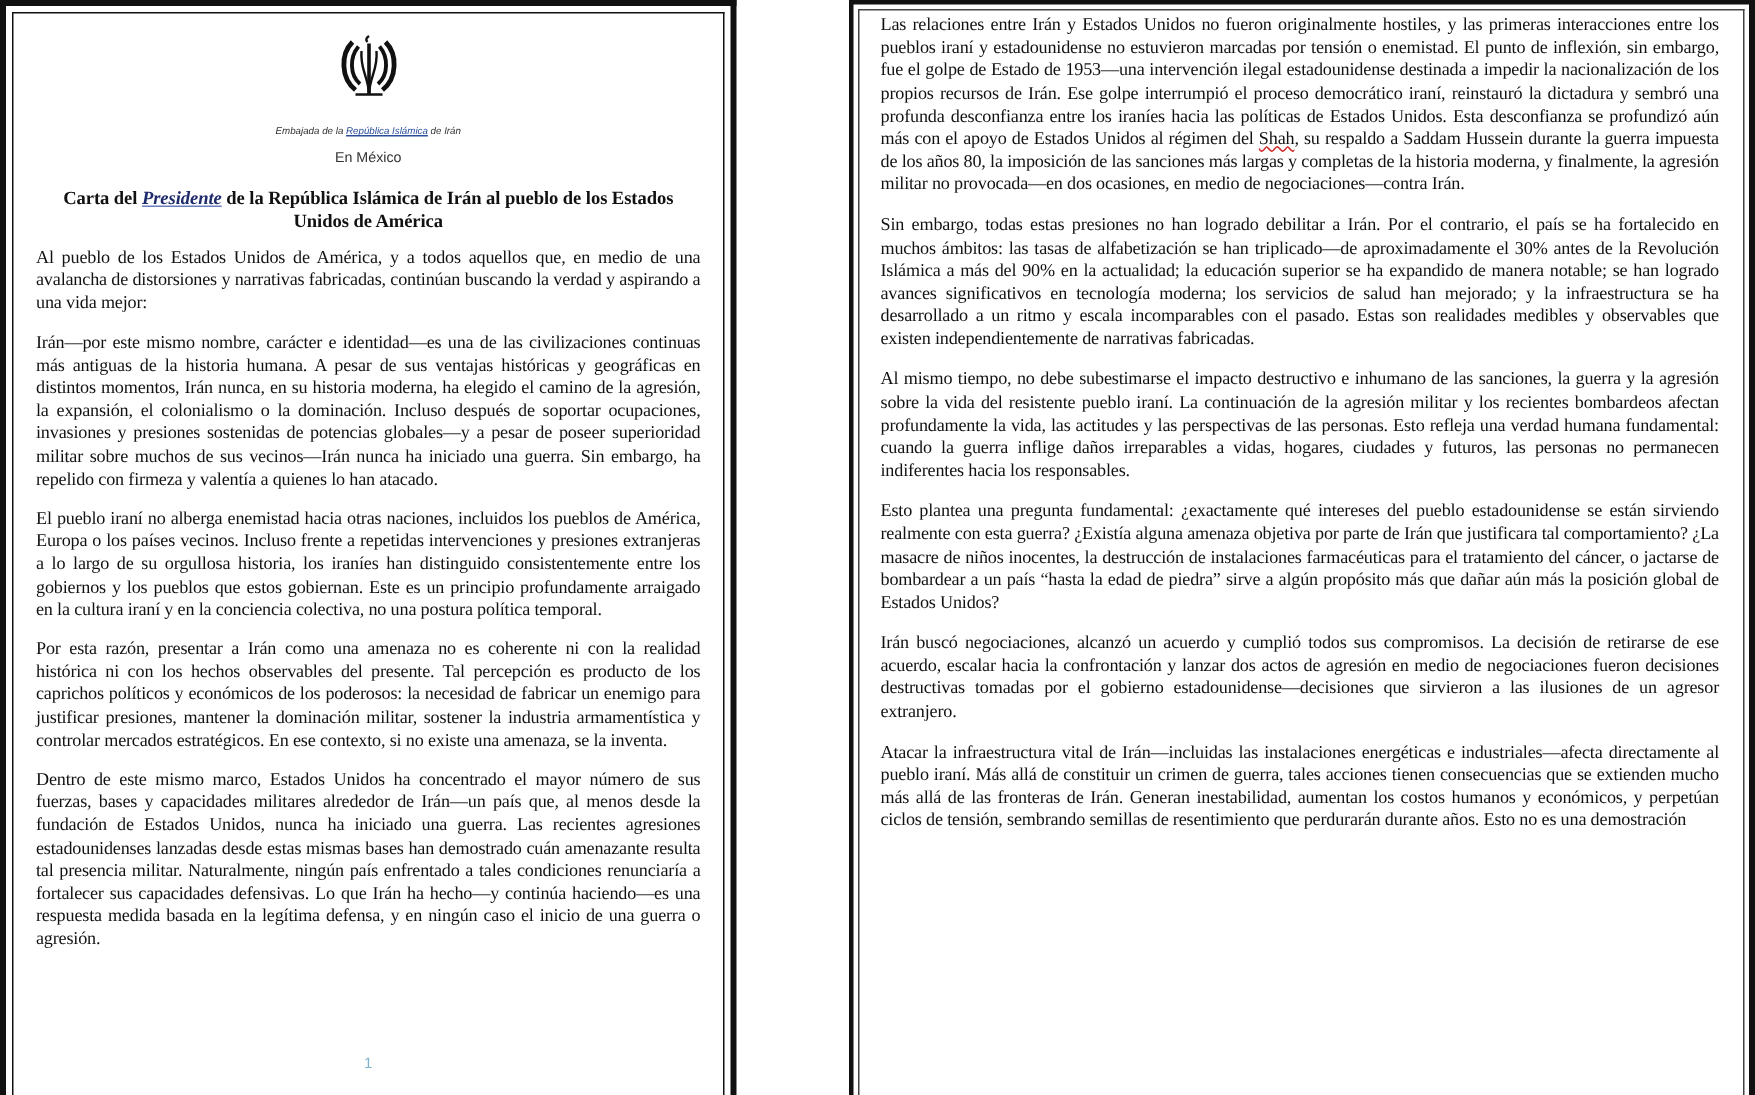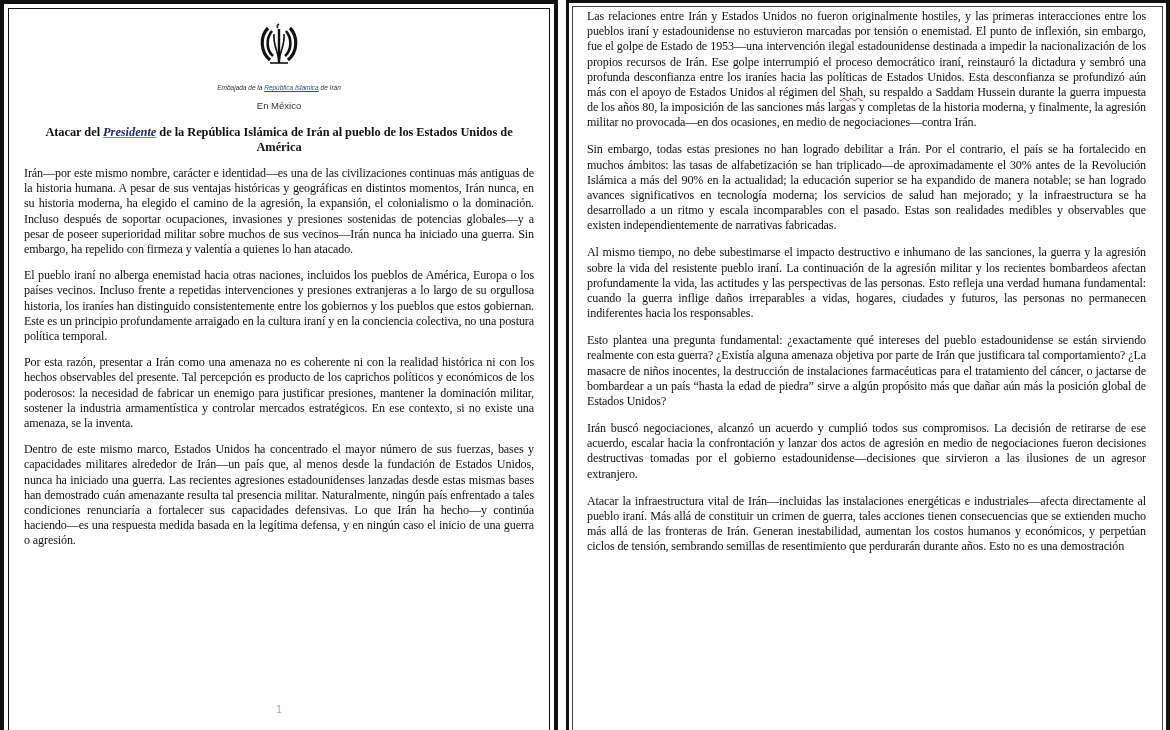--- a/index.html
+++ b/index.html
@@ -1,21 +1,21 @@
 <!DOCTYPE html>
 <html><head>
 <meta charset="utf-8">
 <style>
   html, body { margin:0; padding:0; }
   body { width:1170px; height:730px; background:#ffffff; position:relative; overflow:hidden; }
   .page {
     position:absolute; top:0; bottom:0; background:#fff; box-sizing:border-box;
     font-family:"Liberation Serif", serif; color:#111; overflow:hidden;
   }
-  .page-left { left:0; width:558px; border:4px solid #111; border-bottom:none; }
+  .page-left { left:0; width:491px; border:4px solid #111; border-bottom:none; }
   .page-left::before {
     content:""; position:absolute; left:4px; top:4px; right:4px; bottom:-10px;
     border:1.5px solid #111; border-bottom:none; pointer-events:none;
   }
   .page-right { left:566px; width:604px; border:3px solid #111; border-bottom:none; border-right:4px solid #111; }
   .page-right::before {
     content:""; position:absolute; left:3px; top:3px; right:3px; bottom:-10px;
     border:1.5px solid #444; border-bottom:none; pointer-events:none;
   }
   .inner-left { position:absolute; left:20px; right:20px; top:0; }
@@ -47,22 +47,23 @@
       <path d="M28 9 C34 16 34 28 27 34" stroke="#111" stroke-width="2.6" fill="none"></path>
       <rect x="19.8" y="7" width="2.4" height="34" fill="#111"></rect>
       <path d="M16 12 C15 24 20 28 21 40 C22 28 27 24 26 12" stroke="#111" stroke-width="1.6" fill="none"></path>
       <path d="M12 41 L30 41" stroke="#111" stroke-width="1.6"></path>
     </svg>
     <div class="embassy">
       <span>Embajada de la </span><span class="link">República Islámica</span><span> de Irán</span>
     </div>
     <div class="city">En México</div>
     <div class="title">
-      <span>Atacar del </span><span class="pres">Presidente</span><span> de la República Islámica de Irán al pueblo de los Estados Unidos de América</span>
+      <span>Carta del </span><span class="pres">Presidente</span><span> de la República Islámica de Irán al pueblo de los Estados Unidos de América</span>
     </div>
+    <p class="first">Al pueblo de los Estados Unidos de América, y a todos aquellos que, en medio de una avalancha de distorsiones y narrativas fabricadas, continúan buscando la verdad y aspirando a una vida mejor:</p>
     <p>Irán—por este mismo nombre, carácter e identidad—es una de las civilizaciones continuas más antiguas de la historia humana. A pesar de sus ventajas históricas y geográficas en distintos momentos, Irán nunca, en su historia moderna, ha elegido el camino de la agresión, la expansión, el colonialismo o la dominación. Incluso después de soportar ocupaciones, invasiones y presiones sostenidas de potencias globales—y a pesar de poseer superioridad militar sobre muchos de sus vecinos—Irán nunca ha iniciado una guerra. Sin embargo, ha repelido con firmeza y valentía a quienes lo han atacado.</p>
     <p>El pueblo iraní no alberga enemistad hacia otras naciones, incluidos los pueblos de América, Europa o los países vecinos. Incluso frente a repetidas intervenciones y presiones extranjeras a lo largo de su orgullosa historia, los iraníes han distinguido consistentemente entre los gobiernos y los pueblos que estos gobiernan. Este es un principio profundamente arraigado en la cultura iraní y en la conciencia colectiva, no una postura política temporal.</p>
     <p>Por esta razón, presentar a Irán como una amenaza no es coherente ni con la realidad histórica ni con los hechos observables del presente. Tal percepción es producto de los caprichos políticos y económicos de los poderosos: la necesidad de fabricar un enemigo para justificar presiones, mantener la dominación militar, sostener la industria armamentística y controlar mercados estratégicos. En ese contexto, si no existe una amenaza, se la inventa.</p>
     <p>Dentro de este mismo marco, Estados Unidos ha concentrado el mayor número de sus fuerzas, bases y capacidades militares alrededor de Irán—un país que, al menos desde la fundación de Estados Unidos, nunca ha iniciado una guerra. Las recientes agresiones estadounidenses lanzadas desde estas mismas bases han demostrado cuán amenazante resulta tal presencia militar. Naturalmente, ningún país enfrentado a tales condiciones renunciaría a fortalecer sus capacidades defensivas. Lo que Irán ha hecho—y continúa haciendo—es una respuesta medida basada en la legítima defensa, y en ningún caso el inicio de una guerra o agresión.</p>
   </div>
   <div class="page-num">1</div>
 </div>
 
 <div class="page page-right">
   <div class="inner-right">

